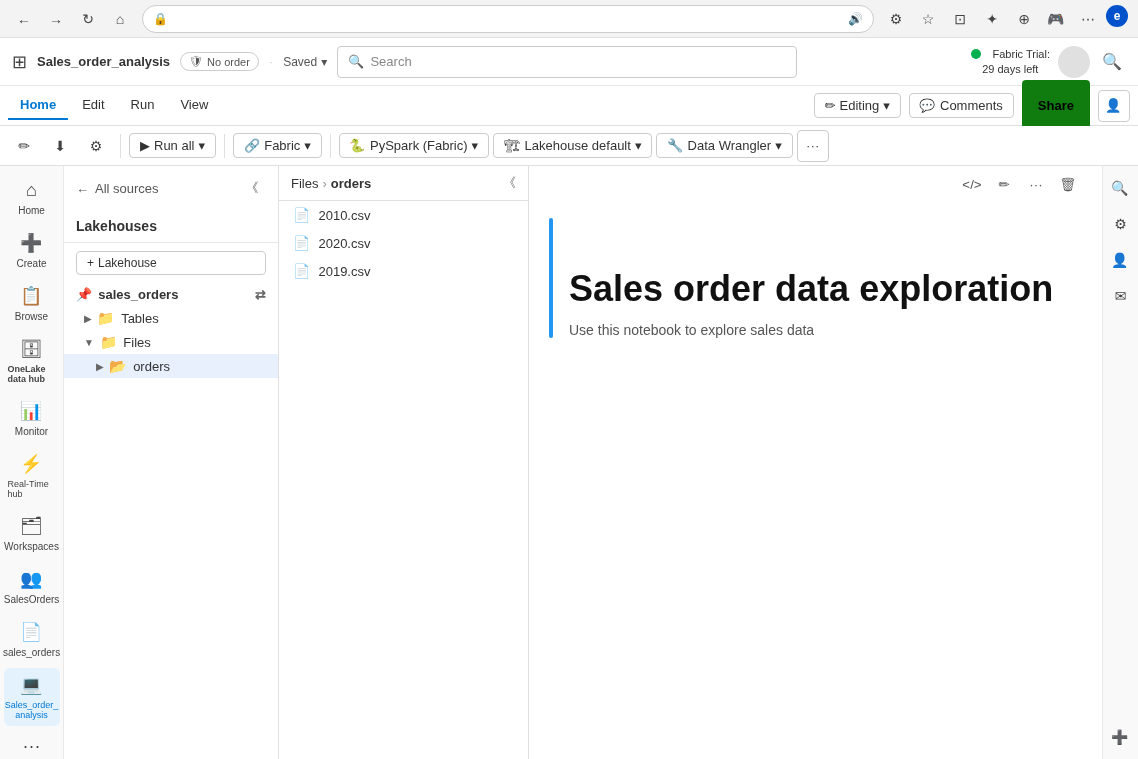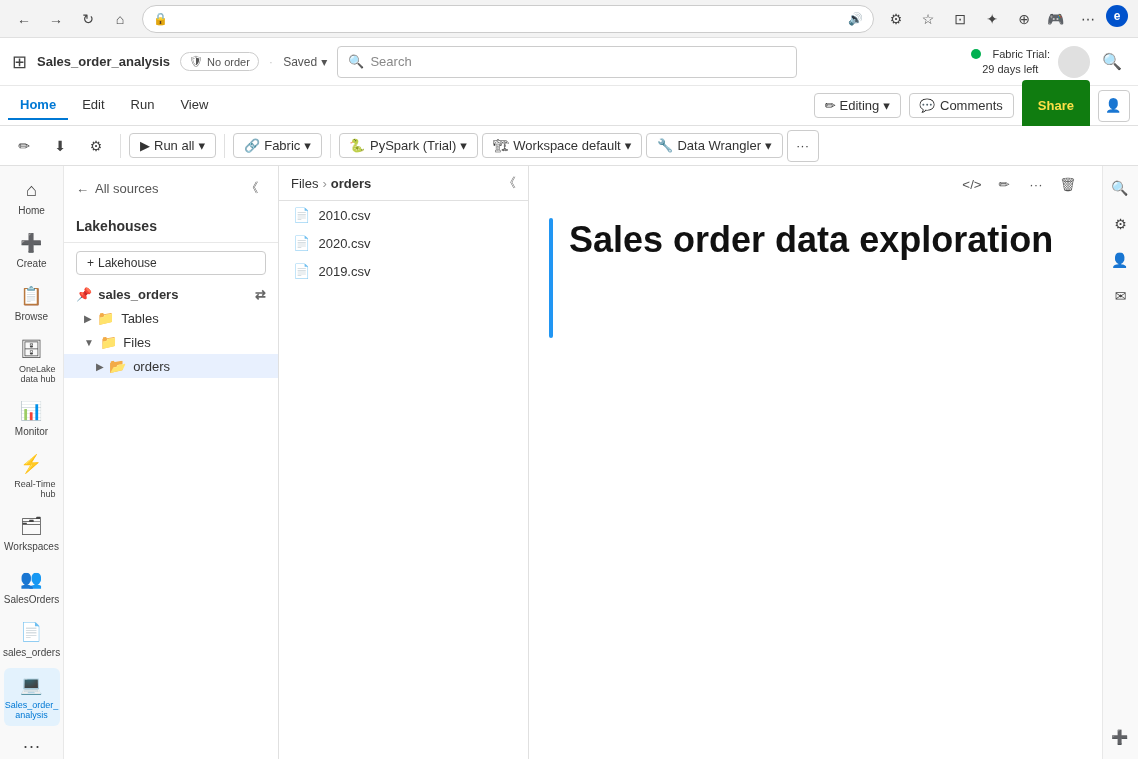--- a/index.html
+++ b/index.html
@@ -176,21 +176,21 @@
       padding: 4px 10px;
       border: 1px solid #ccc;
       border-radius: 4px;
       background: #fff;
       font-size: 13px;
       cursor: pointer;
       color: #333;
     }
     .share-btn {
       background: #107c10;
-      color: #fde047;
+      color: #000000;
       border: none;
       border-radius: 4px;
       padding: 18px 16px;
       font-size: 13px;
       cursor: pointer;
       font-weight: 600;
     }
     .people-btn {
       width: 32px; height: 32px;
       border: 1px solid #ccc;
@@ -435,21 +435,21 @@
     
     .content-area {
       flex: 1;
       background: #fff;
       overflow-y: auto;
       display: flex;
       flex-direction: column;
     }
     .notebook-cell {
       display: flex;
-      align-items: flex-start;
+      align-items: flex-end;
       padding: 16px 20px;
     }
     .cell-bar {
       width: 4px;
       background: #2196f3;
       border-radius: 2px;
       min-height: 120px;
       margin-right: 16px;
       flex-shrink: 0;
     }
@@ -618,26 +618,26 @@
     </button>
     <div class="toolbar-separator"></div>
     <button class="connect-btn">
       <span>🔗</span>
       <span>Fabric</span>
       <span>▾</span>
     </button>
     <div class="toolbar-separator"></div>
     <button class="pyspark-btn">
       <span>🐍</span>
-      <span>PySpark (Trial)</span>
+      <span>PySpark (Fabric)</span>
       <span>▾</span>
     </button>
     <button class="workspace-btn">
       <span>🏗</span>
-      <span>Workspace default</span>
+      <span>Lakehouse default</span>
       <span>▾</span>
     </button>
     <button class="datawrangler-btn">
       <span>🔧</span>
       <span>Data Wrangler</span>
       <span>▾</span>
     </button>
     <button class="more-btn">
       <span>···</span>
     </button>
@@ -653,29 +653,29 @@
       <div class="nav-item">
         <span class="nav-icon">➕</span>
         <span>Create</span>
       </div>
       <div class="nav-item">
         <span class="nav-icon">📋</span>
         <span>Browse</span>
       </div>
       <div class="nav-item">
         <span class="nav-icon">🗄</span>
-        <span style="font-size:9px;text-align:right;">OneLake data hub</span>
+        <span style="font-size:9px;text-align:left;font-weight:bold;">OneLake data hub</span>
       </div>
       <div class="nav-item">
         <span class="nav-icon">📊</span>
         <span>Monitor</span>
       </div>
       <div class="nav-item">
         <span class="nav-icon">⚡</span>
-        <span style="font-size:9px;text-align:right;">Real-Time hub</span>
+        <span style="font-size:9px;text-align:left;">Real-Time hub</span>
       </div>
       <div class="nav-item">
         <span class="nav-icon">🗂</span>
         <span>Workspaces</span>
       </div>
 
       <div class="nav-bottom">
         <div class="nav-item">
           <span class="nav-icon">👥</span>
           <span>SalesOrders</span>
@@ -758,20 +758,21 @@
         <button class="cell-action-icon">&lt;/&gt;</button>
         <button class="cell-action-icon">✏</button>
         <button class="cell-action-icon">···</button>
         <button class="cell-action-icon">🗑</button>
       </div>
 
       <div class="notebook-cell">
         <div class="cell-bar"></div>
         <div class="cell-content">
           <div class="notebook-title">Sales order data exploration</div>
+          <div class="notebook-subtitle">Use this notebook to explore sales data</div>
         </div>
       </div>
     </div>
 
     <div class="right-panel">
       <button class="right-panel-btn">🔍</button>
       <button class="right-panel-btn">⚙</button>
       <button class="right-panel-btn">👤</button>
       <button class="right-panel-btn">✉</button>
       <button class="right-panel-btn" style="margin-top:auto;">➕</button>

